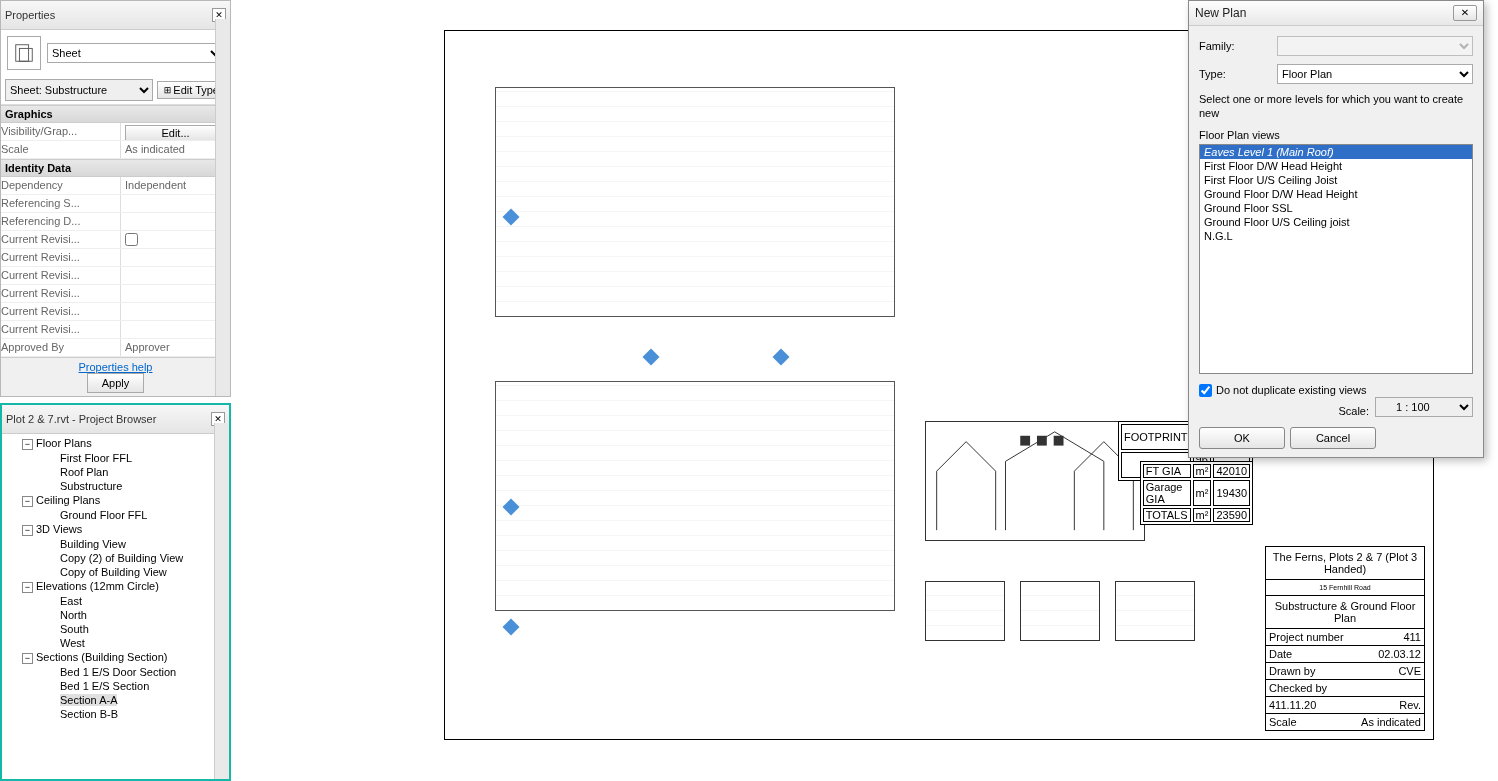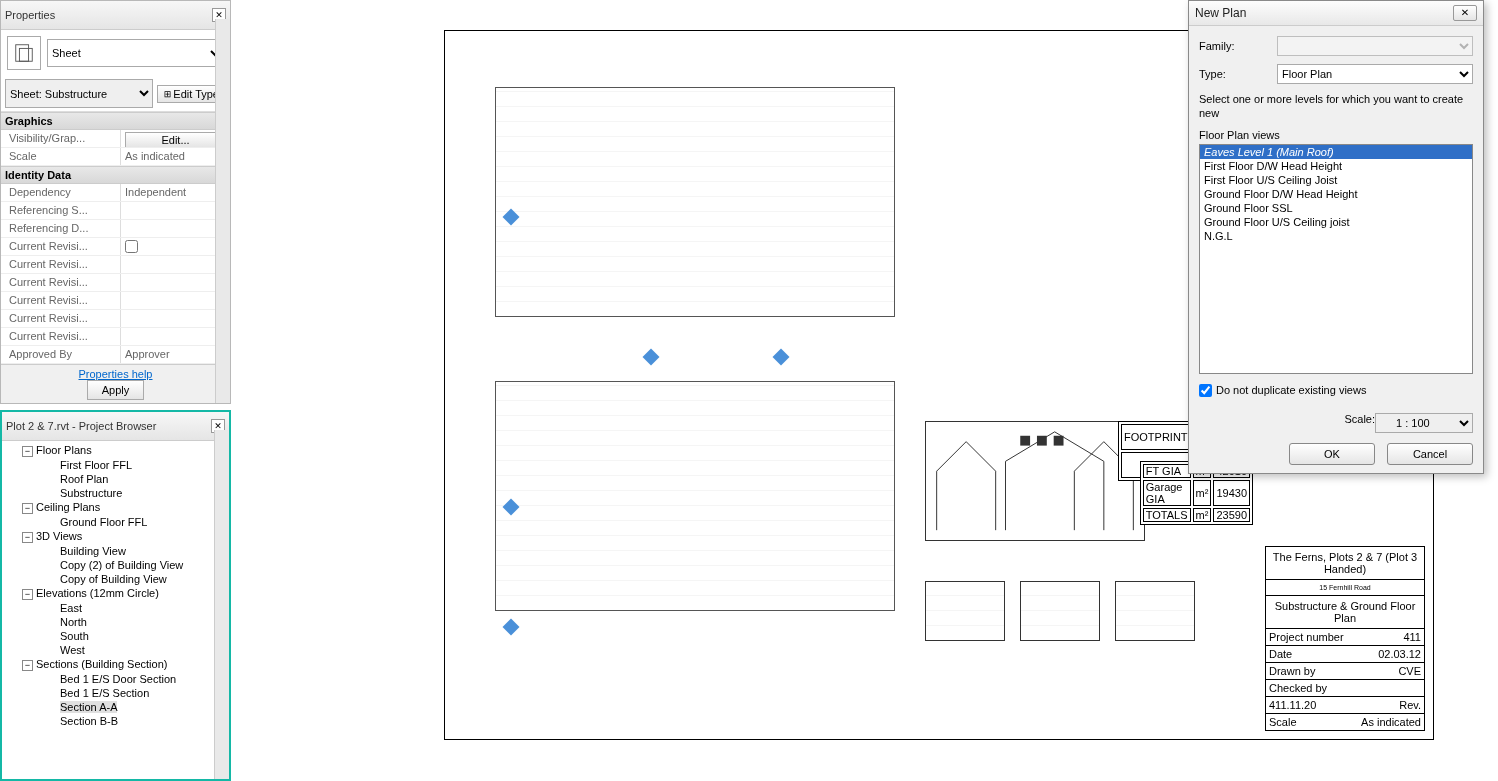--- a/index.html
+++ b/index.html
@@ -10,31 +10,31 @@
 
   
   .panel { border: 1px solid #b8b8b8; background: #f0f0f0; }
   .panel-titlebar { background: linear-gradient(#f7f7f7,#e5e5e5); border-bottom: 1px solid #ccc; display: flex; align-items: center; padding: 2px 4px; height: 29px; }
   .panel-titlebar .title { flex: 1; font-size: 11px; color: #333; }
   .panel-close { width: 14px; height: 14px; border: 1px solid #999; background: #fff; font-size: 9px; text-align: center; line-height: 12px; cursor: pointer; }
 
   .type-selector { display: flex; align-items: center; padding: 6px; gap: 6px; background: #fff; }
   .type-selector .thumb { width: 34px; height: 34px; border: 1px solid #aaa; background: #fff; display:flex;align-items:center;justify-content:center; }
   .type-selector .thumb svg { width: 22px; height: 22px; }
-  .type-selector select { flex: 1; height: 28px; border: 1px solid #aaa; background: #fff; font-size: 11px; }
+  .type-selector select { flex: 1; height: 20px; border: 1px solid #aaa; background: #fff; font-size: 11px; }
 
   .instance-row { display: flex; align-items: center; padding: 3px 4px; gap: 4px; background: #fff; border-bottom: 1px solid #ddd; }
-  .instance-row select { flex: 1; height: 29px; border: 1px solid #aaa; font-size: 11px; }
+  .instance-row select { flex: 1; height: 22px; border: 1px solid #aaa; font-size: 11px; }
   .edit-type-btn { height: 18px; border: 1px solid #aaa; background: linear-gradient(#fff,#e5e5e5); padding: 0 6px; font-size: 11px; cursor: pointer; display:flex;align-items:center;gap:2px; }
   .edit-type-btn .ico { font-size: 9px; }
 
   .prop-group-header { background: linear-gradient(#e8e8e8,#d8d8d8); border-top: 1px solid #ccc; border-bottom: 1px solid #ccc; padding: 2px 4px; display: flex; justify-content: space-between; font-weight: bold; font-size: 11px; }
   .prop-group-header .chev { font-size: 9px; }
   .prop-row { display: flex; background: #fff; border-bottom: 1px solid #eee; height: 18px; }
-  .prop-row .name { width: 120px; border-right: 1px solid #ddd; padding: 2px 8px; color: #666; white-space: nowrap; overflow: hidden; text-overflow: ellipsis; }
+  .prop-row .name { width: 120px; border-right: 1px solid #ddd; padding: 2px 0; color: #666; white-space: nowrap; overflow: hidden; text-overflow: ellipsis; }
   .prop-row .value { flex: 1; padding: 2px 4px; color: #666; white-space: nowrap; overflow: hidden; }
   .prop-row .value input[type=checkbox] { margin: 0; }
   .prop-footer { display: flex; justify-content: space-between; align-items: center; padding: 3px 4px; background: #f0f0f0; border-top: 1px solid #ccc; flex-direction: column; }
   .prop-footer a { color: #0066cc; text-decoration: underline; font-size: 11px; }
   .prop-footer button { height: 20px; padding: 0 14px; border: 1px solid #aaa; background: linear-gradient(#fff,#e5e5e5); font-size: 11px; }
 
   
   .browser { flex: 1; border: 2px solid #14b8a6; background: #fff; margin-top: 6px; display: flex; flex-direction: column; }
   .browser .panel-titlebar { background: linear-gradient(#f7f7f7,#e5e5e5); }
   .tree { flex: 1; overflow: hidden; padding: 2px; }
@@ -69,23 +69,23 @@
   .dlg-row { display: flex; align-items: center; margin-bottom: 8px; }
   .dlg-row .lbl { width: 78px; font-size: 11px; }
   .dlg-row select { flex: 1; height: 20px; border: 1px solid #aaa; font-size: 11px; background:#fff; }
   .dlg-row select[disabled] { background:#f5f5f5; color:#999; }
   .dlg-text { font-size: 11px; margin: 6px 0 8px 0; line-height: 1.3; }
   .sub-label { font-size: 11px; margin-bottom: 3px; }
   .listbox { border: 1px solid #888; background: #fff; height: 230px; overflow: auto; }
   .listbox .item { padding: 1px 4px; font-size: 11px; cursor: pointer; }
   .listbox .item.selected { background: #2f6fc7; color: #fff; font-style: italic; }
   .chk-row { margin-top: 10px; font-size: 11px; display:flex; align-items:center; gap:4px; }
-  .scale-row { display: flex; justify-content: flex-end; align-items: flex-start; margin-top: 16px; }
+  .scale-row { display: flex; justify-content: flex-end; align-items: flex-end; margin-top: 0; gap: 6px; }
   .scale-row select { width: 98px; height: 20px; border: 1px solid #aaa; font-size: 11px; padding-left: 16px; }
-  .dlg-buttons { display: flex; justify-content: flex-end; gap: 12px; margin-top: 10px; }
+  .dlg-buttons { display: flex; justify-content: flex-start; gap: 5px; margin-top: 10px; }
   .dlg-buttons button { width: 86px; height: 22px; border: 1px solid #888; background: linear-gradient(#fff,#e5e5e5); font-size: 11px; border-radius:3px; cursor:pointer; }
 
   
   .vscroll { position:absolute; right:0; top:18px; bottom:0; width:15px; background:#e9e9e9; border-left:1px solid #ccc; }
 </style>
 </head>
 <body>
 
 <div class="left-col">
 

